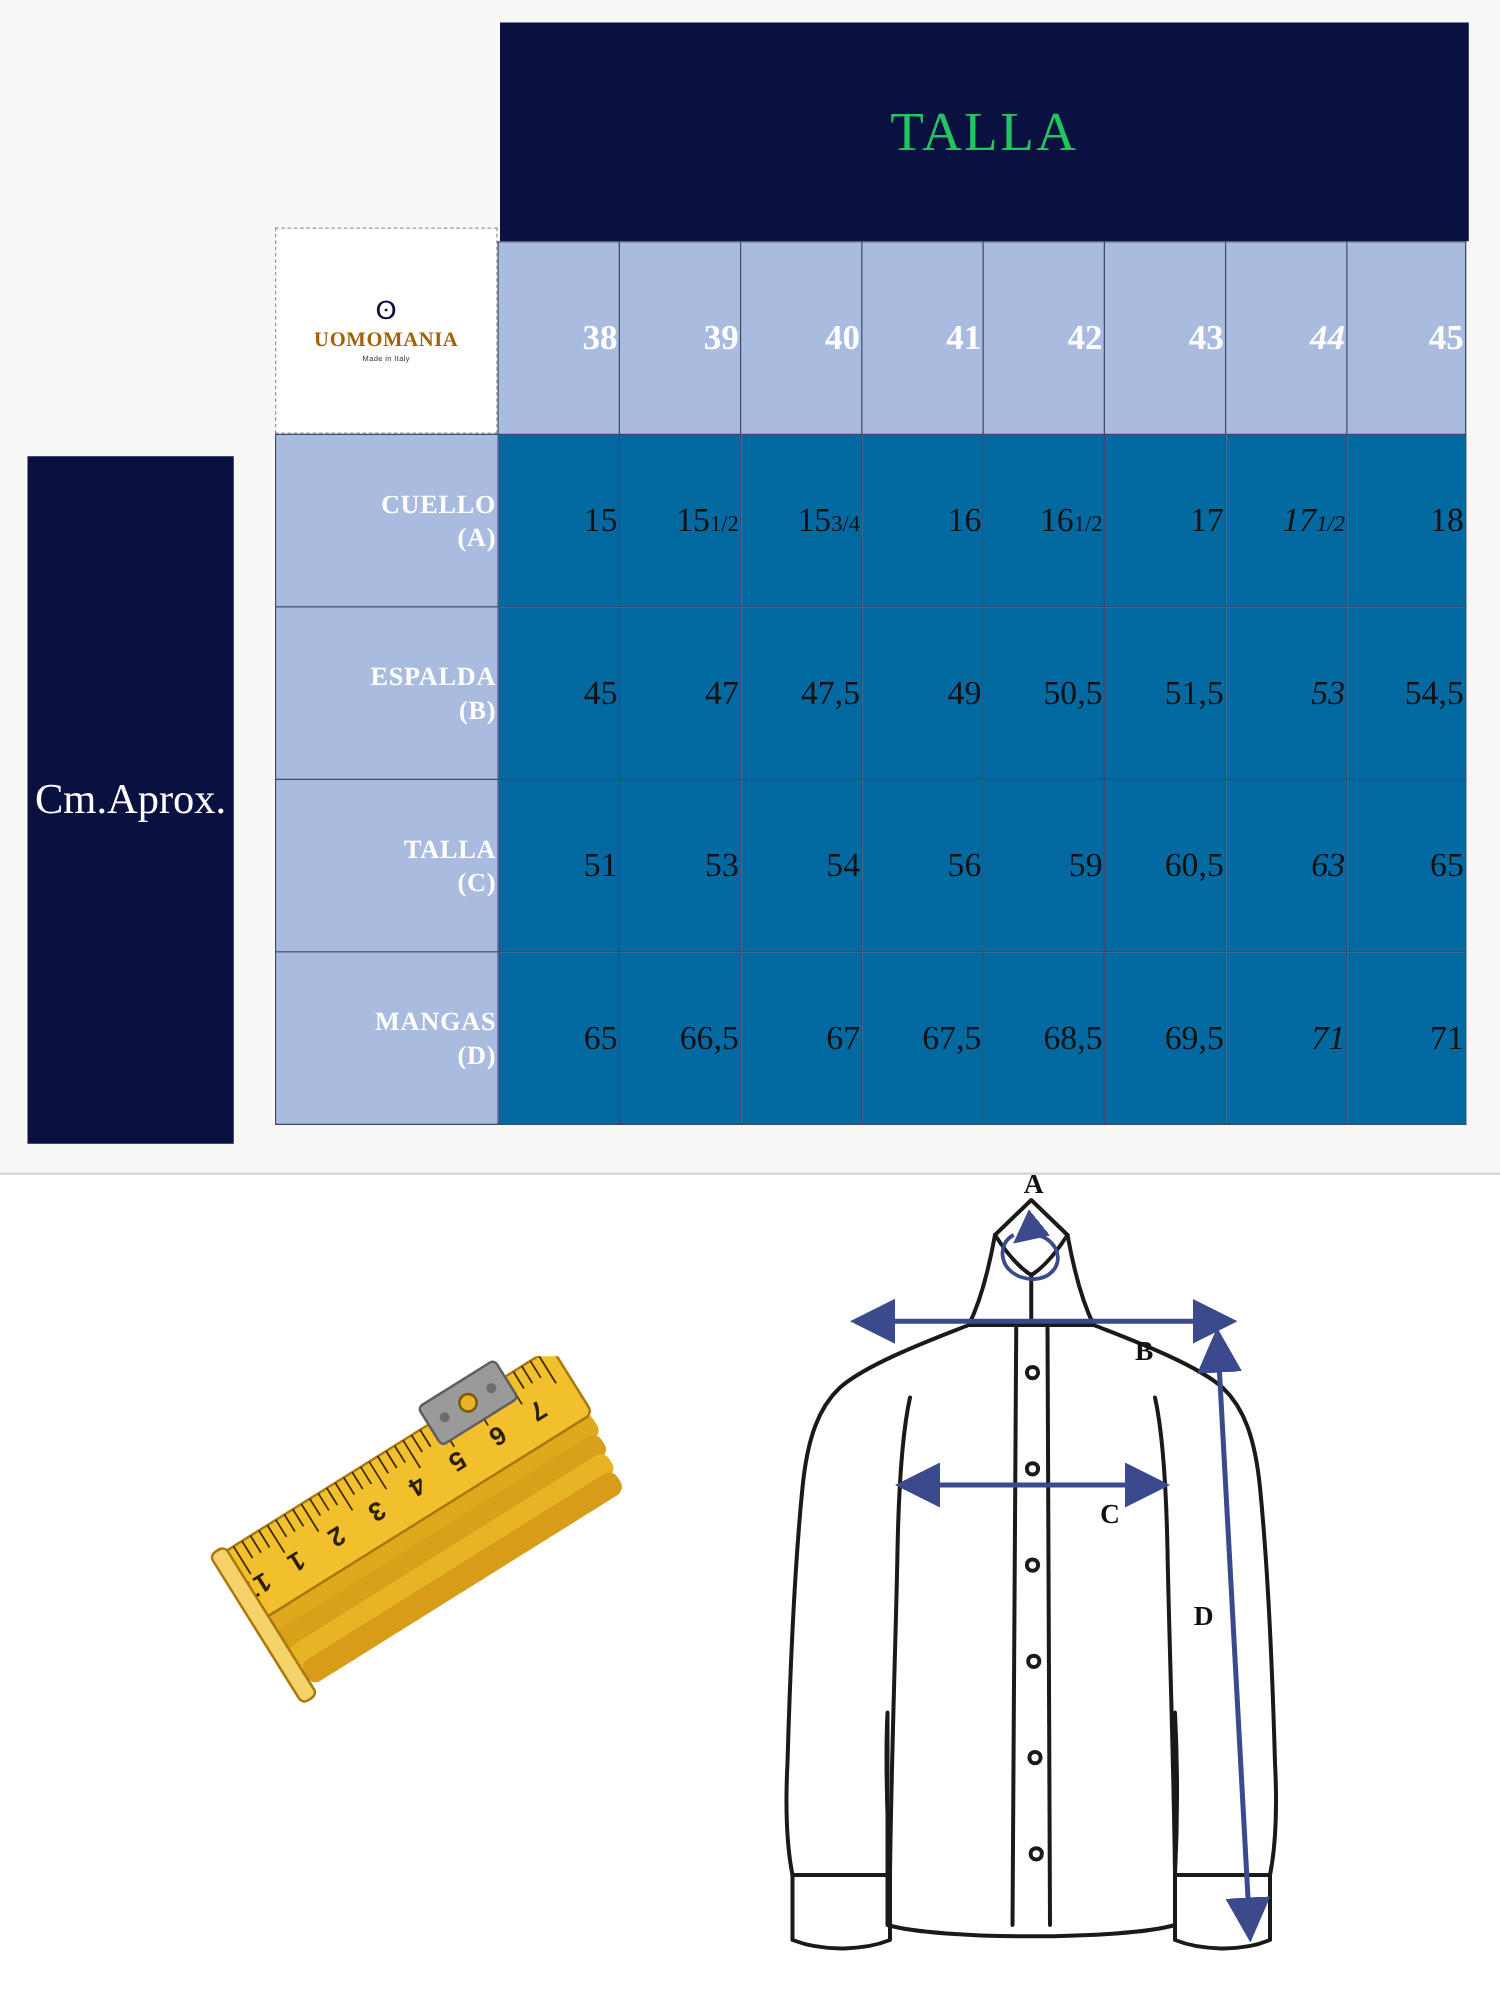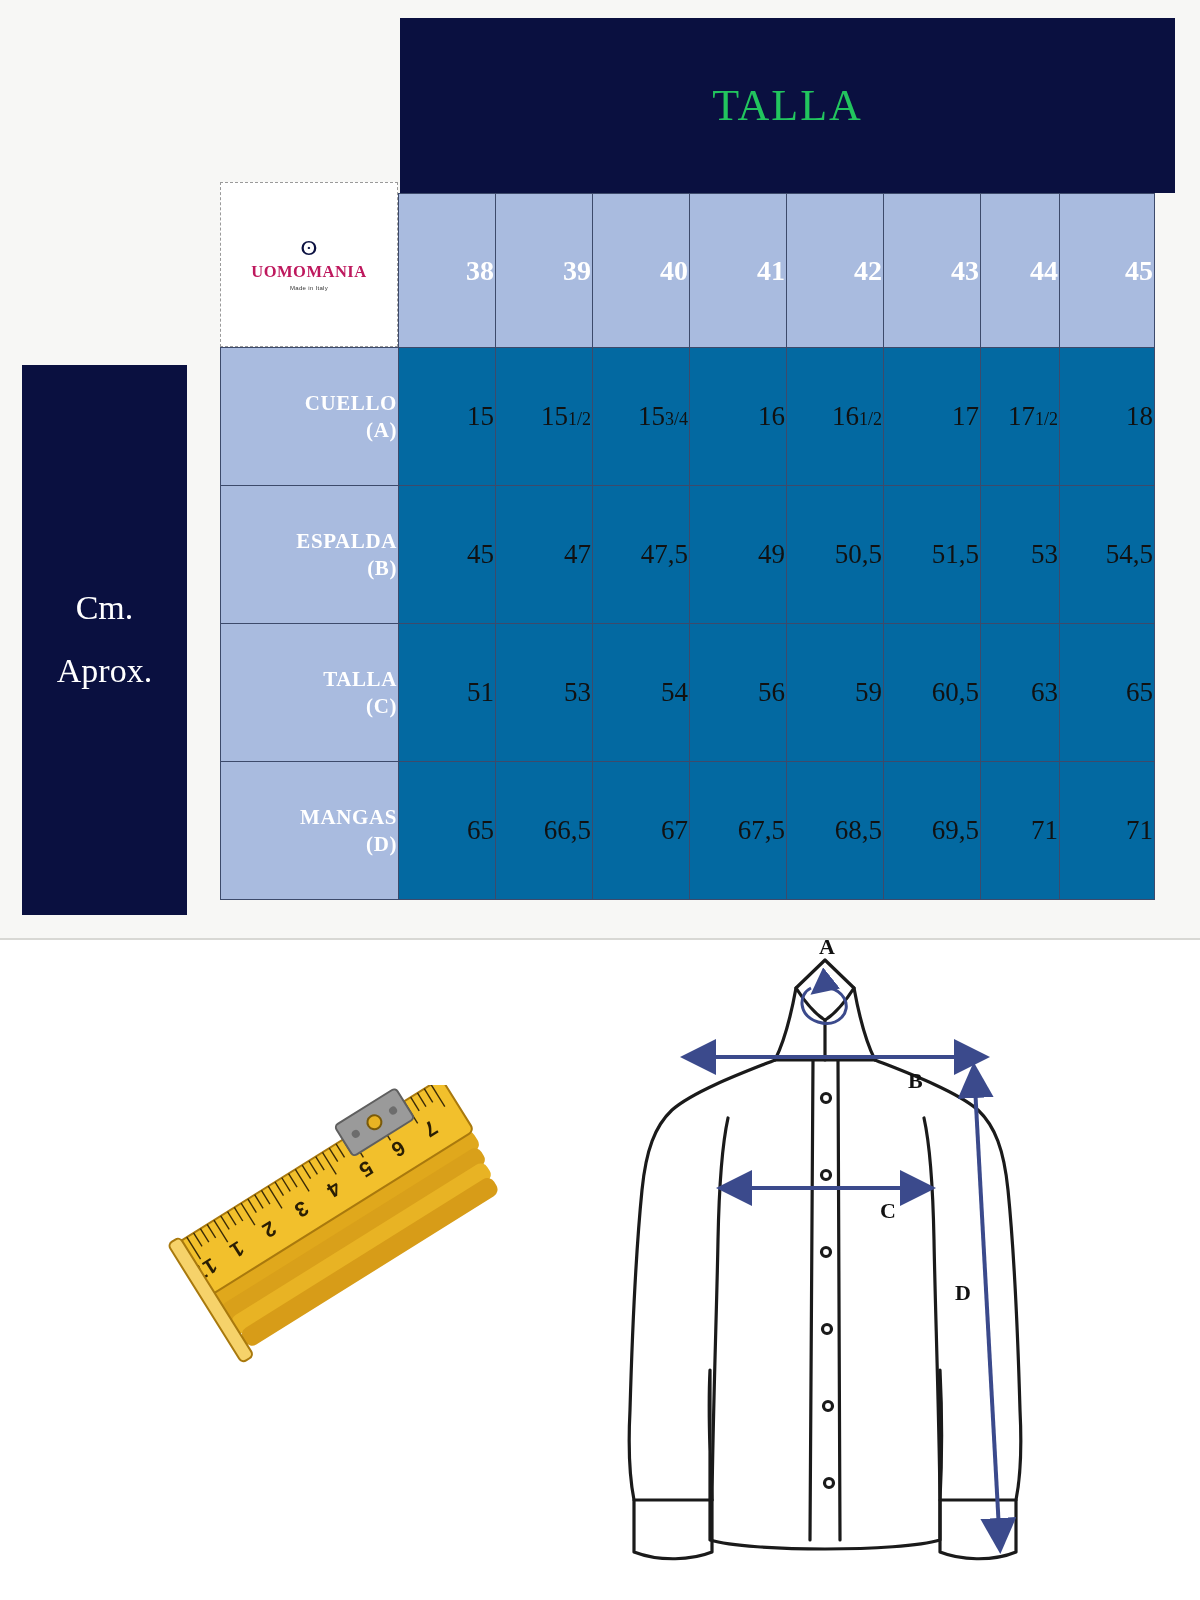--- a/index.html
+++ b/index.html
@@ -39,21 +39,21 @@
   }
 
   
   #cm-band {
     position: absolute;
     left: 22px; top: 365px;
     width: 165px; height: 550px;
     background: #0a1040;
     color: #ffffff;
     display: flex;
-    flex-direction: column;
+    flex-direction: row;
     align-items: center;
     justify-content: center;
     font-size: 34px;
     line-height: 1.85;
   }
   #cm-band span { display: block; }
 
   
   #logo-box {
     position: absolute;
@@ -72,21 +72,21 @@
     line-height: 1;
     margin-bottom: 4px;
     font-family: "DejaVu Sans", sans-serif;
     transform: scaleX(1.1);
   }
   #logo-name {
     font-family: "Liberation Serif", serif;
     font-weight: bold;
     font-size: 16.5px;
     letter-spacing: 0.5px;
-    color: #be185d;
+    color: #a16207;
   }
   #logo-sub {
     font-family: "Liberation Sans", sans-serif;
     font-size: 6px;
     color: #333;
     letter-spacing: 0.3px;
     margin-top: 3px;
   }
 
   
@@ -129,21 +129,21 @@
     background: #0369a1;
     font-size: 27px;
     height: 138px;
   }
   #size-table td.c1 { width: 97px; }
   #size-table td.c2 { width: 97px; }
   #size-table td.c3 { width: 97px; }
   #size-table td.c4 { width: 97px; }
   #size-table td.c5 { width: 97px; }
   #size-table td.c6 { width: 97px; }
-  #size-table td.c7 { width: 79px; }
+  #size-table td.c7 { width: 97px; font-style: italic; }
   #size-table td.c8 { width: 95px; }
   .frac { font-size: 18px; vertical-align: baseline; margin-top: 28px; }
 
   
   #bottom-area {
     position: absolute;
     left: 0; top: 940px;
     width: 1200px; height: 660px;
     background: #ffffff;
   }

